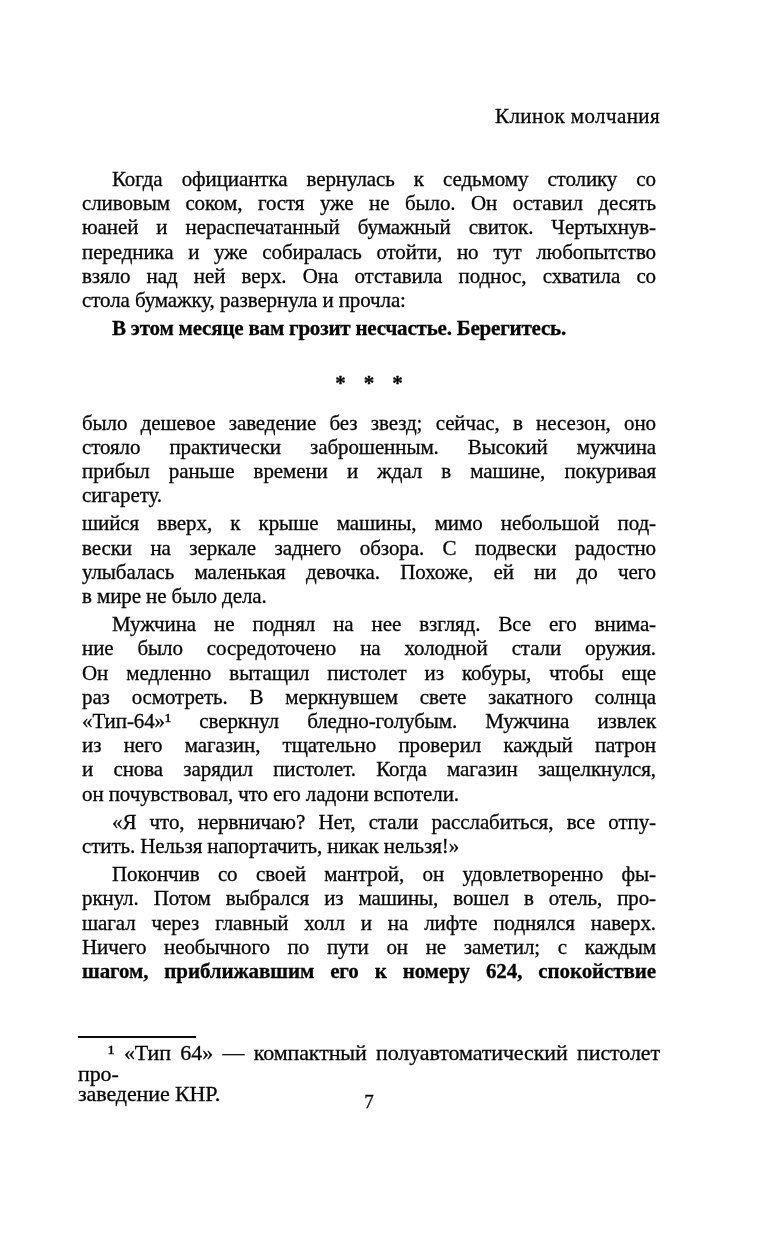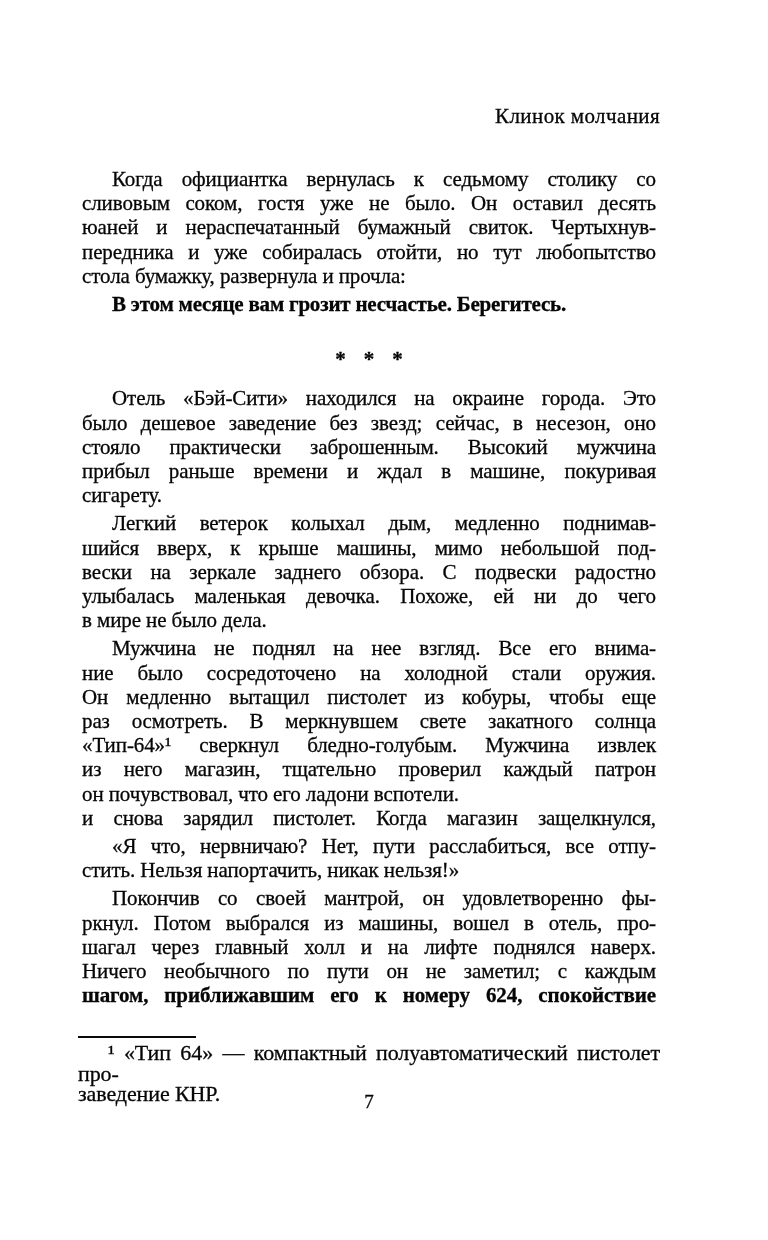--- a/index.html
+++ b/index.html
@@ -63,52 +63,51 @@
 <div class="page">
 
   <div class="running-header">Клинок молчания</div>
 
   <div class="body-text">
       <div class="para">
         <div class="line first">Когда официантка вернулась к седьмому столику со</div>
         <div class="line">сливовым соком, гостя уже не было. Он оставил десять</div>
         <div class="line">юаней и нераспечатанный бумажный свиток. Чертыхнув-</div>
         <div class="line">передника и уже собиралась отойти, но тут любопытство</div>
+        <div class="line">взяло над ней верх. Она отставила поднос, схватила со</div>
         <div class="line last">стола бумажку, развернула и прочла:</div>
       </div>
       <div class="para quote">
         <div class="line first last">В этом месяце вам грозит несчастье. Берегитесь.</div>
       </div>
       <div class="sep">* * *</div>
       <div class="para">
-        <div class="line first">Отель «Бэй-Сити» находился на окраине города. Это</div>
         <div class="line">было дешевое заведение без звезд; сейчас, в несезон, оно</div>
         <div class="line">стояло практически заброшенным. Высокий мужчина</div>
         <div class="line">прибыл раньше времени и ждал в машине, покуривая</div>
         <div class="line last">сигарету.</div>
       </div>
       <div class="para">
-        <div class="line first">Легкий ветерок колыхал дым, медленно поднимав-</div>
         <div class="line">шийся вверх, к крыше машины, мимо небольшой под-</div>
         <div class="line">вески на зеркале заднего обзора. С подвески радостно</div>
         <div class="line">улыбалась маленькая девочка. Похоже, ей ни до чего</div>
         <div class="line last">в мире не было дела.</div>
       </div>
       <div class="para">
         <div class="line first">Мужчина не поднял на нее взгляд. Все его внима-</div>
         <div class="line">ние было сосредоточено на холодной стали оружия.</div>
         <div class="line">Он медленно вытащил пистолет из кобуры, чтобы еще</div>
         <div class="line">раз осмотреть. В меркнувшем свете закатного солнца</div>
         <div class="line">«Тип-64»¹ сверкнул бледно-голубым. Мужчина извлек</div>
         <div class="line">из него магазин, тщательно проверил каждый патрон</div>
+        <div class="line">и снова зарядил пистолет. Когда магазин защелкнулся,</div>
         <div class="line last">он почувствовал, что его ладони вспотели.</div>
-        <div class="line">и снова зарядил пистолет. Когда магазин защелкнулся,</div>
       </div>
       <div class="para">
-        <div class="line first">«Я что, нервничаю? Нет, пути расслабиться, все отпу-</div>
+        <div class="line first">«Я что, нервничаю? Нет, стали расслабиться, все отпу-</div>
         <div class="line last">стить. Нельзя напортачить, никак нельзя!»</div>
       </div>
       <div class="para justify-all">
         <div class="line first">Покончив со своей мантрой, он удовлетворенно фы-</div>
         <div class="line">ркнул. Потом выбрался из машины, вошел в отель, про-</div>
         <div class="line">шагал через главный холл и на лифте поднялся наверх.</div>
         <div class="line">Ничего необычного по пути он не заметил; с каждым</div>
         <div class="line last">шагом, приближавшим его к номеру 624, спокойствие</div>
       </div>
     </div>

